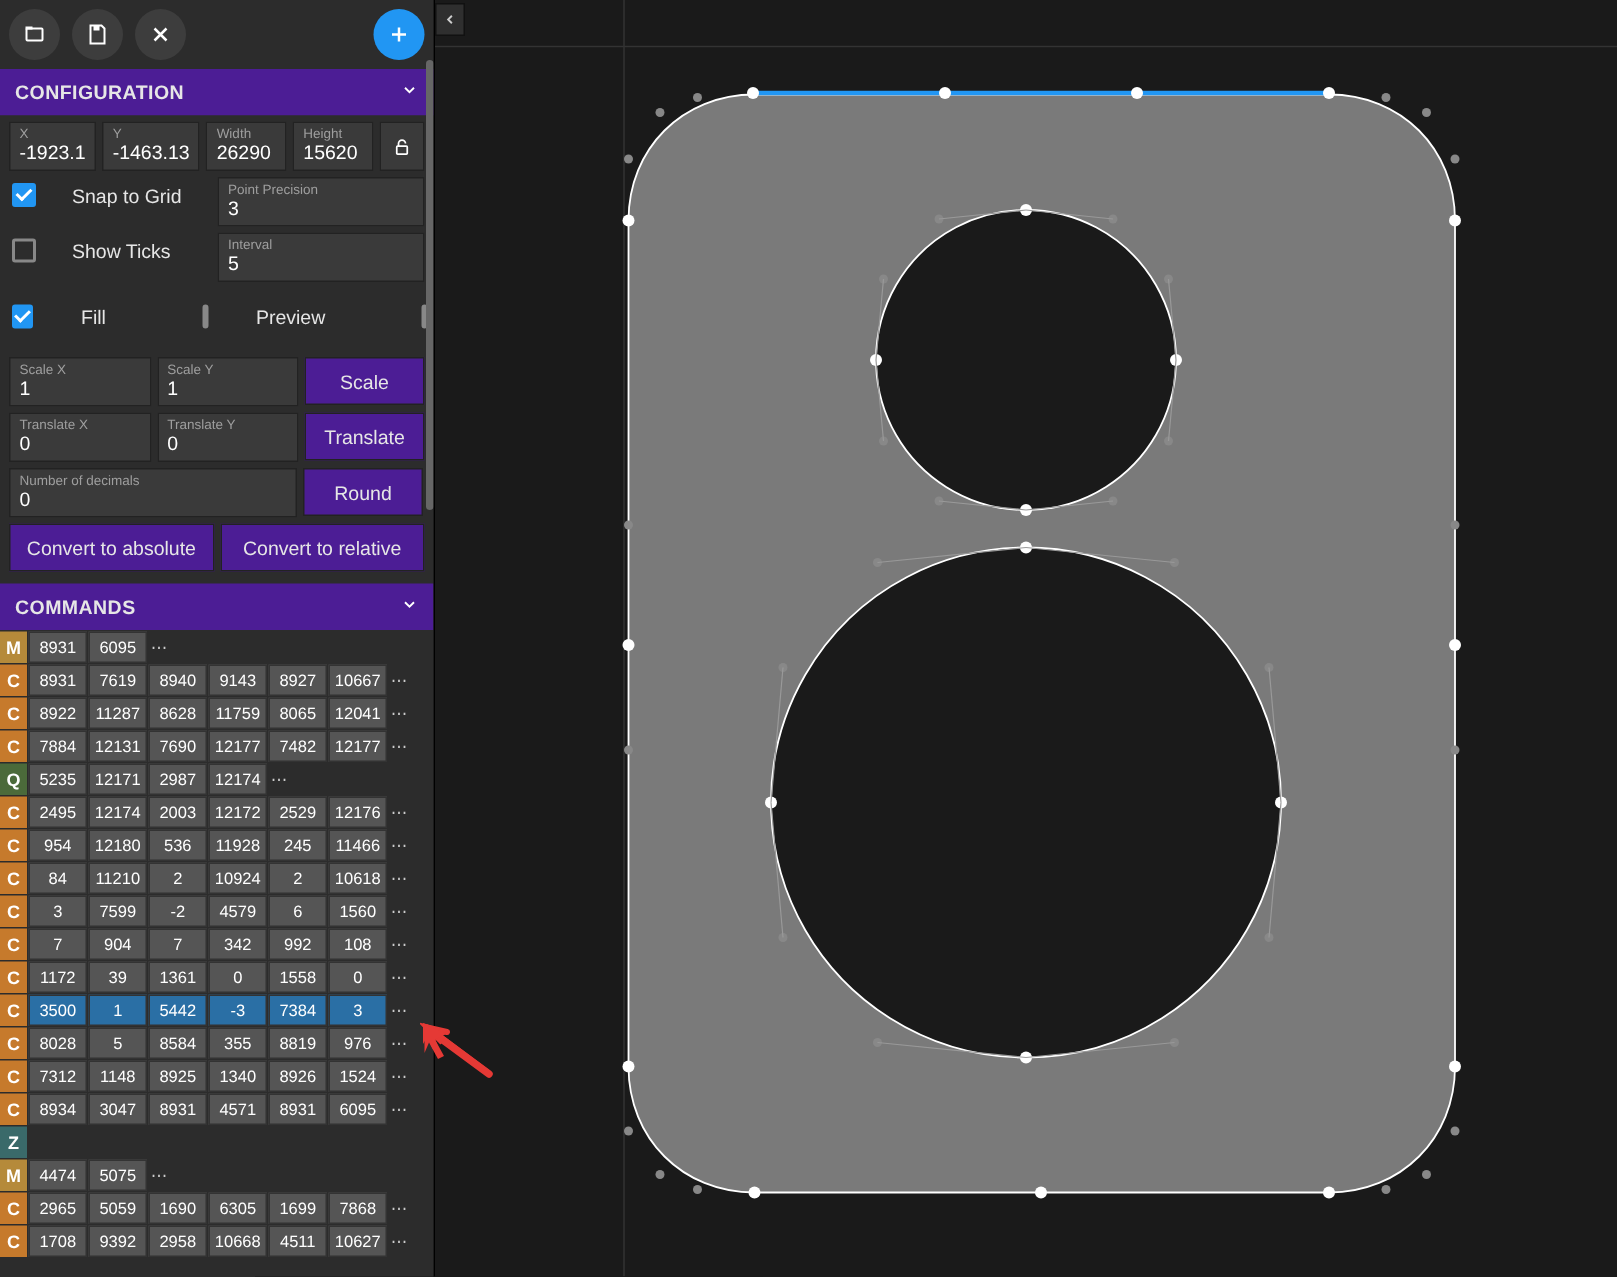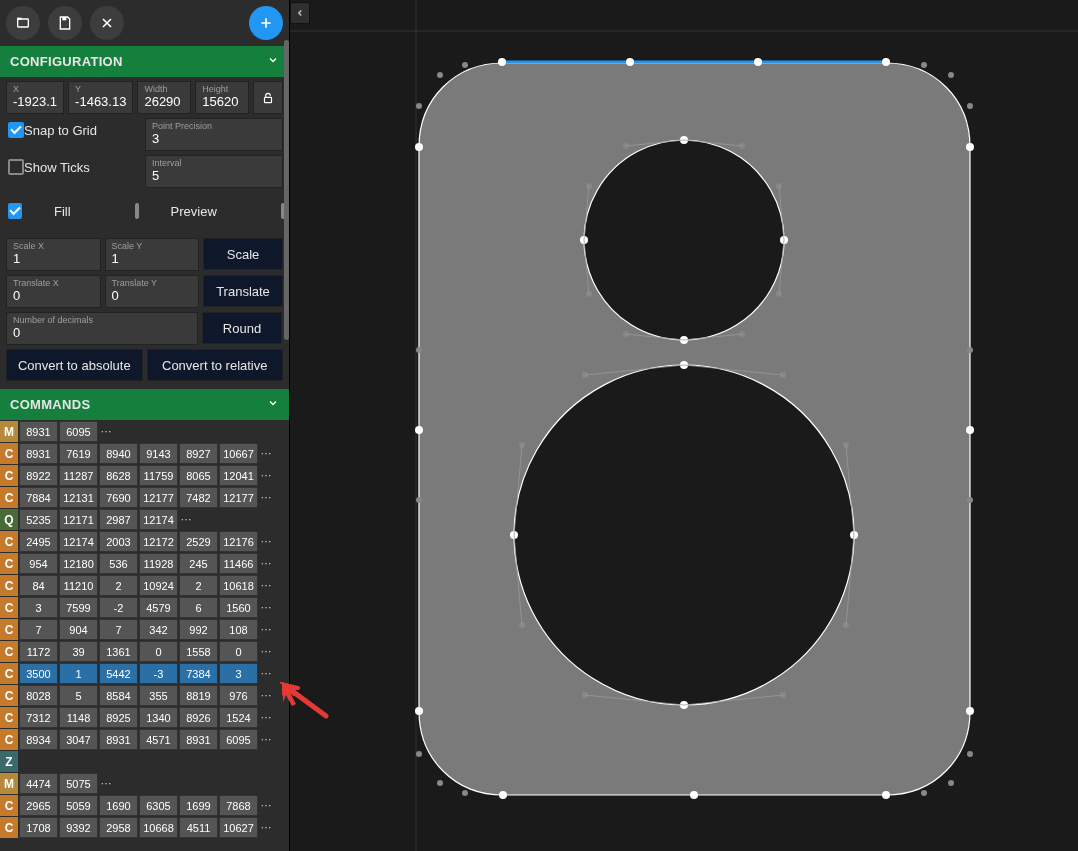--- a/index.html
+++ b/index.html
@@ -18,35 +18,35 @@
   }
   *{box-sizing:border-box;font-family:Arial,Helvetica,sans-serif;}
   body{margin:0;background:#121212;color:var(--text);width:1078px;height:851px;overflow:hidden;position:relative;}
   .app{display:flex;width:1078px;height:851px;}
   .sidebar{width:290px;background:var(--panel);border-right:1px solid #000;display:flex;flex-direction:column;overflow:hidden;position:relative;}
   .sb-scroll{position:absolute;right:0;top:40px;width:5px;height:300px;background:#666;border-radius:3px;}
   .toolbar{display:flex;gap:8px;padding:6px;background:var(--panel);align-items:center;}
   .tbtn{width:34px;height:34px;border-radius:50%;background:#3d3d3d;display:flex;align-items:center;justify-content:center;cursor:pointer;}
   .tbtn.accent{background:var(--accent);}
   .tbtn svg{width:16px;height:16px;fill:#fff;}
-  .section-hd{display:flex;align-items:center;justify-content:space-between;padding:8px 10px;background:#15803d;font-size:13px;font-weight:bold;letter-spacing:.3px;gap:16px;}
+  .section-hd{display:flex;align-items:center;justify-content:space-between;padding:8px 10px;background:#4c1d95;font-size:13px;font-weight:bold;letter-spacing:.3px;gap:16px;}
   .section-hd .chev{transform:rotate(0);}
   .cfg{padding:4px 6px;background:var(--panel);}
   .row{display:flex;gap:4px;margin-bottom:4px;align-items:stretch;}
   .fld{flex:1;background:#3a3a3a;border:1px solid #222;padding:2px 6px 4px;position:relative;}
   .fld .lbl{font-size:9px;color:var(--muted);line-height:10px;}
   .fld .val{font-size:13px;color:#ffffff;line-height:15px;white-space:nowrap;overflow:hidden;}
   .lock{width:30px;background:#3a3a3a;border:1px solid #222;display:flex;align-items:center;justify-content:center;}
-  .chk-row{display:flex;align-items:center;gap:0;padding:4px 2px;}
+  .chk-row{display:flex;align-items:center;gap:24px;padding:4px 2px;}
   .chk{width:16px;height:16px;border:2px solid #888;display:flex;align-items:center;justify-content:center;border-radius:2px;}
   .chk.on{background:var(--accent);border-color:var(--accent);}
   .chk.on::after{content:"";width:8px;height:4px;border-left:2px solid #fff;border-bottom:2px solid #fff;transform:rotate(-45deg) translate(1px,-1px);}
   .chk-lbl{font-size:13px;}
   .fld.wide{flex:0 0 138px;}
-  .btn{flex:1;background:#0f172a;border:1px solid #222;display:flex;align-items:center;justify-content:center;font-size:13px;height:32px;cursor:pointer;}
+  .btn{flex:1;background:#4c1d95;border:1px solid #222;display:flex;align-items:center;justify-content:center;font-size:13px;height:32px;cursor:pointer;}
   .cmds{flex:1;overflow:hidden;background:var(--panel);}
   .cmd-table{font-size:11px;}
   .cmd-row{display:flex;height:21px;gap:1px;margin:1px 0;}
   .cmd-letter{width:18px;display:flex;align-items:center;justify-content:center;font-weight:bold;color:#fff;font-size:12px;}
   .cmd-letter.M{background:var(--gold);}
   .cmd-letter.C{background:var(--orange);}
   .cmd-letter.Q{background:#4b6a3a;}
   .cmd-letter.Z{background:var(--teal);}
   .cell{width:39px;background:#555;display:flex;align-items:center;justify-content:center;color:#fff;border:1px solid #333;}
   .cell.sel{background:var(--row-sel);}

